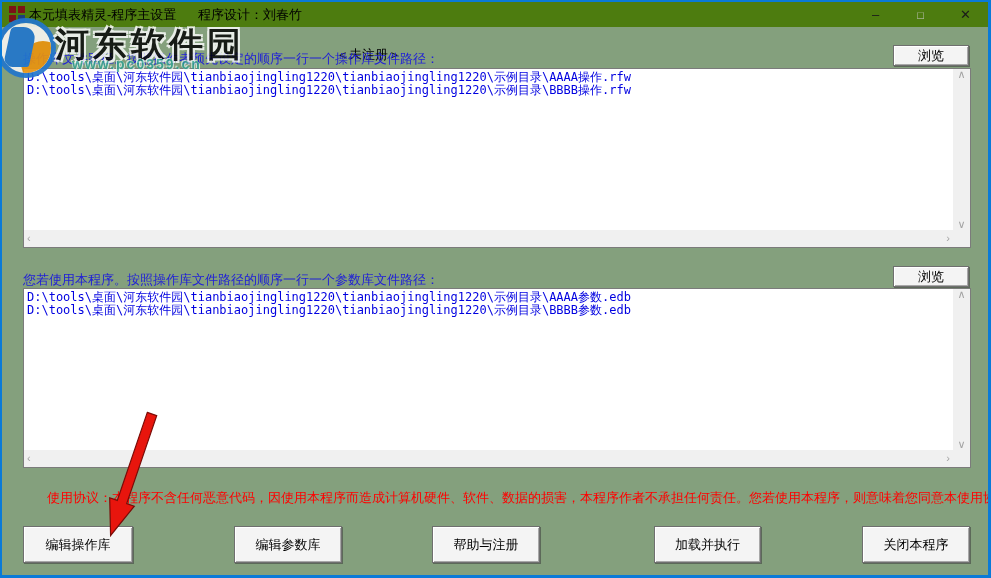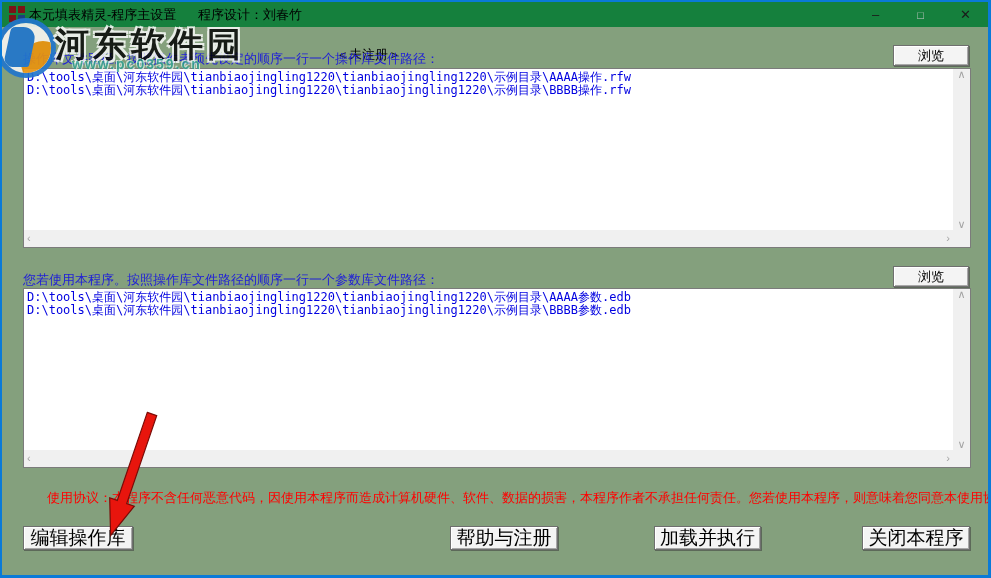--- a/index.html
+++ b/index.html
@@ -10,21 +10,21 @@
     position:relative; width:991px; height:578px;
     background:#84a07d;
     border:2px solid #0a7ad8;
     border-right-width:3px; border-bottom-width:3px;
     overflow:hidden;
   }
 
   
   .titlebar {
     position:absolute; left:0; top:0; right:0; height:25px;
-    background:#15803d; display:flex; align-items:center;
+    background:#4d7c0f; display:flex; align-items:center;
   }
   .app-icon { position:absolute; left:7px; top:4px; width:16px; height:16px;
     display:grid; grid-template-columns:7px 7px; grid-template-rows:7px 7px; gap:2px; }
   .app-icon span:nth-child(1),.app-icon span:nth-child(2),.app-icon span:nth-child(3){ background:#7c1316; }
   .app-icon span:nth-child(4){ background:#1d3f7d; }
   .title-text { position:absolute; left:27px; top:4px; font-size:13px; color:#000; white-space:nowrap; }
   .title-designer { position:absolute; left:196px; top:4px; font-size:13px; color:#000; white-space:nowrap; }
   .title-reg { position:absolute; left:334px; top:4px; font-size:13px; color:#000; white-space:nowrap;margin-top:40px; }
   .caption-btns { position:absolute; right:0; top:0; height:25px; display:flex; }
   .cap-btn { width:45px; height:25px; display:flex; align-items:center; justify-content:center;
@@ -77,24 +77,24 @@
   .hscroll { position:absolute; left:0; right:17px; bottom:0; height:17px; background:#f0f0f0;
     display:flex; justify-content:space-between; align-items:center; padding:0 3px; }
   .corner { position:absolute; right:0; bottom:0; width:17px; height:17px; background:#f0f0f0; }
   .sb-arrow { color:#a3a3a3; font-size:11px; line-height:11px; cursor:default; user-select:none; }
 
   
   .agreement { position:absolute; left:45px; top:487px; width:930px;
     font-size:13px; color:#ff0000; white-space:nowrap; }
 
   
-  .bottom-btn { position:absolute; top:524px; height:24px; font-size:19px; }
+  .bottom-btn { position:absolute; top:524px; height:37px; font-size:13px; }
   .bb-0 { left:21px;  width:110px; }
   .bb-1 { left:232px; width:108px; }
-  .bb-2 { left:448px; width:108px; }
+  .bb-2 { left:430px; width:108px; }
   .bb-3 { left:652px; width:107px; }
   .bb-4 { left:860px; width:108px; }
 
   
   .arrow-overlay { position:absolute; left:0; top:0; width:991px; height:578px;
     pointer-events:none; z-index:40; }
 </style>
 </head>
 <body>
 
@@ -151,20 +151,21 @@
     <div class="hscroll">
       <span class="sb-arrow">‹</span>
       <span class="sb-arrow">›</span>
     </div>
     <div class="corner"></div>
   </div>
 
   <div class="agreement">使用协议：本程序不含任何恶意代码，因使用本程序而造成计算机硬件、软件、数据的损害，本程序作者不承担任何责任。您若使用本程序，则意味着您同意本使用协议。</div>
 
   <button class="btn bottom-btn bb-0">编辑操作库</button>
+  <button class="btn bottom-btn bb-1">编辑参数库</button>
   <button class="btn bottom-btn bb-2">帮助与注册</button>
   <button class="btn bottom-btn bb-3">加载并执行</button>
   <button class="btn bottom-btn bb-4">关闭本程序</button>
 
   <svg class="arrow-overlay" viewBox="0 0 991 578">
     <polygon points="145.3,410.4 154.7,413.6 124.7,501.6 132.3,504.2 108.6,533.5 107.7,495.8 115.3,498.4" fill="#e8150d" stroke="#7a0b07" stroke-width="1.2"></polygon>
   </svg>
 
 </div>
 

